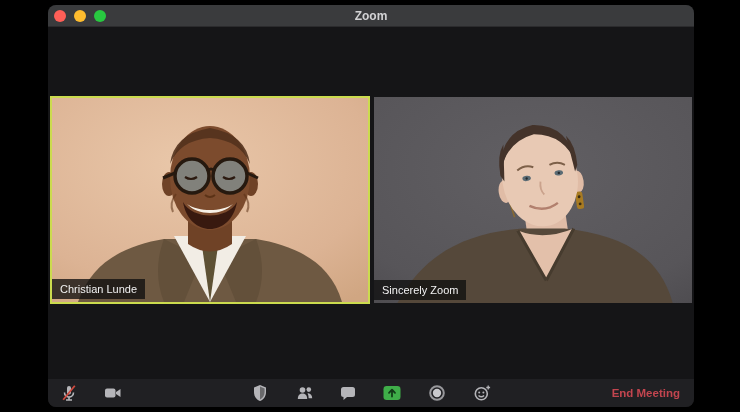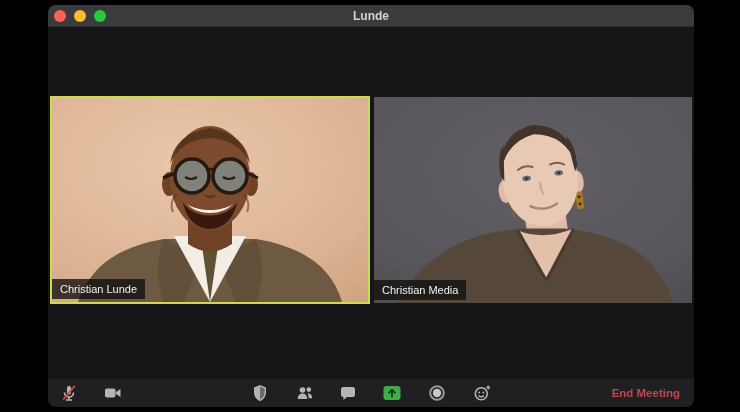--- a/index.html
+++ b/index.html
@@ -126,21 +126,21 @@
 
 <div class="screen">
   <div class="app-window">
 
     <div class="titlebar">
       <div class="traffic-lights">
         <span class="traffic red"></span>
         <span class="traffic yellow"></span>
         <span class="traffic green"></span>
       </div>
-      <div class="titlebar-title">Lunde</div>
+      <div class="titlebar-title">Zoom</div>
     </div>
 
     <div class="stage">
 
       <div class="video-tile tile-left active">
         <svg viewBox="0 0 316 204" preserveAspectRatio="xMidYMid slice">
           <defs>
             <radialGradient id="bgL" cx="42%" cy="32%" r="85%">
               <stop offset="0%" stop-color="#e9c7a9"></stop>
               <stop offset="70%" stop-color="#dcb394"></stop>
@@ -221,21 +221,21 @@
             <path d="M166,83 q-2,8 2,13" fill="none" stroke="#caa28c" stroke-width="1.8"></path>
 
             <path d="M152,105 q14,9 28,1" fill="none" stroke="#b07f6d" stroke-width="2.4"></path>
             <path d="M154,106 q13,8 24,1 q-9,7 -24,-1 Z" fill="#cf9480" opacity="0.8"></path>
           </g>
 
           <path d="M24,202 C52,150 96,133 146,129 L188,129 C240,135 280,152 294,202 Z" fill="#55483a"></path>
           <path d="M142,131 L170,180 L197,129 Q168,141 142,131 Z" fill="#e3c0aa"></path>
           <path d="M142,131 L170,180 M197,129 L170,180" fill="none" stroke="#463b2e" stroke-width="3"></path>
         </svg>
-        <div class="name-label">Christian Media</div>
+        <div class="name-label">Sincerely Zoom</div>
       </div>
     </div>
 
     <div class="toolbar">
 
       <div class="tool-btn" style="left:7px">
         <svg width="20" height="20" viewBox="0 0 20 20">
           <rect x="8" y="3" width="4" height="8.5" rx="2" fill="#b5b5b9"></rect>
           <path d="M5.5,9.5 a4.5,4.5 0 0 0 9,0" fill="none" stroke="#b5b5b9" stroke-width="1.6"></path>
           <path d="M10,14 L10,16.5 M7,17 L13,17" stroke="#b5b5b9" stroke-width="1.6"></path>

